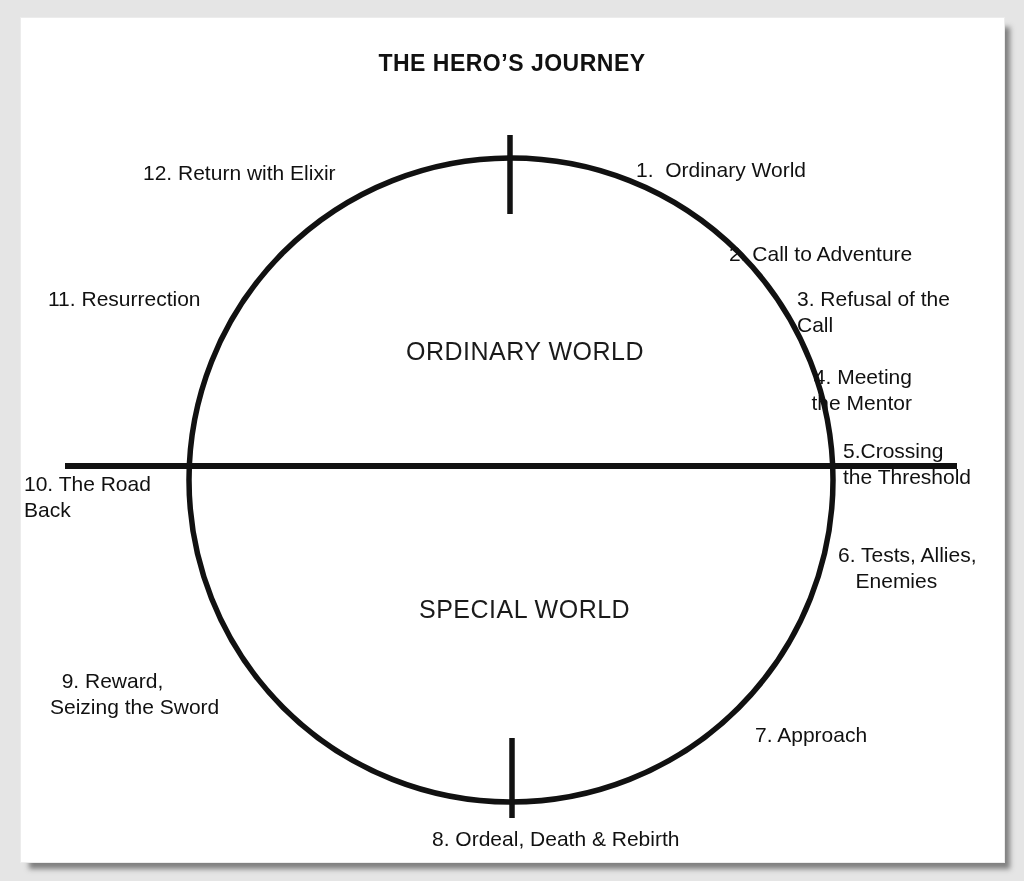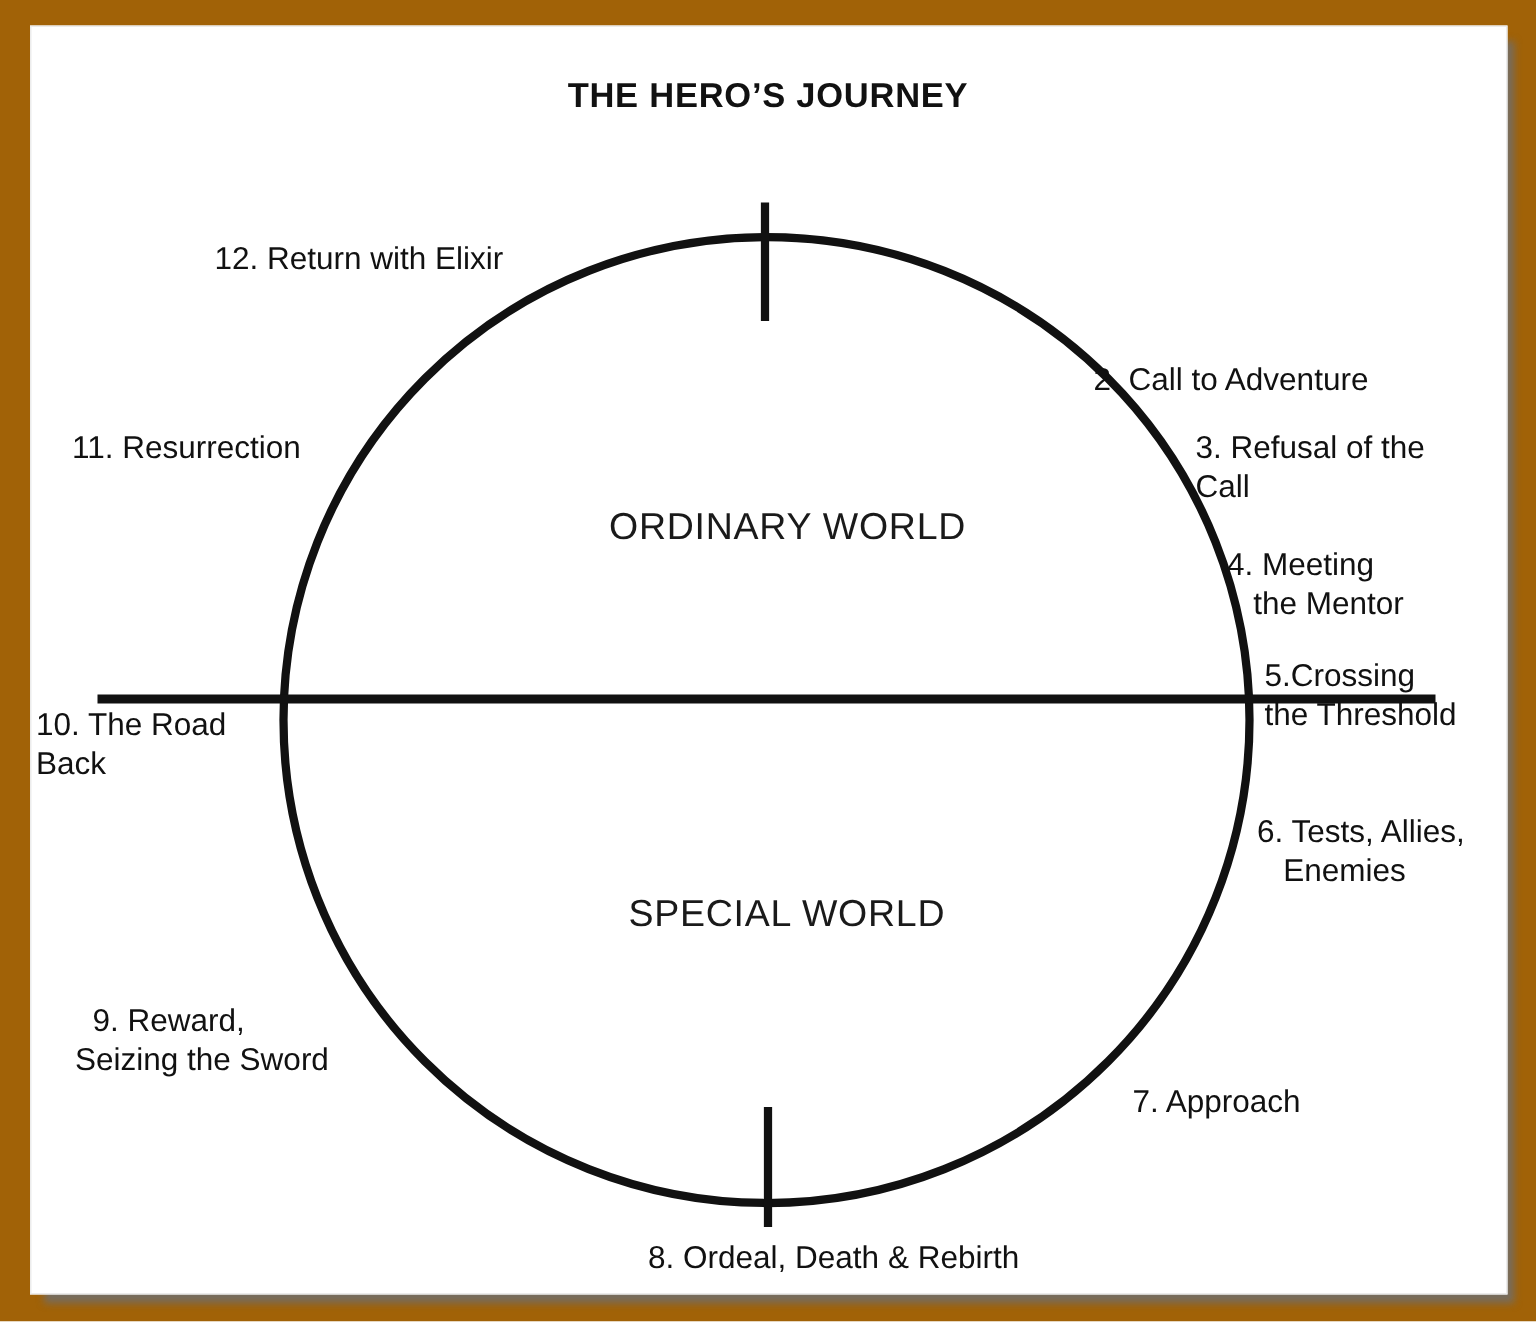--- a/index.html
+++ b/index.html
@@ -5,21 +5,21 @@
   html, body {
     margin: 0;
     padding: 0;
     background: #ffffff;
     font-family: "Liberation Sans", "DejaVu Sans", sans-serif;
   }
   .canvas {
     position: relative;
     width: 1024px;
     height: 881px;
-    background: #a16207;
+    background: #e5e5e5;
     overflow: hidden;
   }
   .page {
     position: absolute;
     left: 20px;
     top: 17px;
     width: 983px;
     height: 844px;
     background: #ffffff;
     border: 1px solid #ececec;
@@ -70,24 +70,25 @@
     <line x1="65" y1="466" x2="957" y2="466" stroke="#111" stroke-width="6"></line>
     <line x1="510" y1="135" x2="510" y2="214" stroke="#111" stroke-width="5.5"></line>
     <line x1="512" y1="738" x2="512" y2="818" stroke="#111" stroke-width="5.5"></line>
   </svg>
 
   <div class="title">THE HERO’S JOURNEY</div>
 
   <div class="hemisphere" style="left:419px; top:595px;">SPECIAL WORLD</div>
   <div class="hemisphere" style="left:406px; top:337px;">ORDINARY WORLD</div>
 
+  <div class="stage" style="left:636px; top:157px;">1.  Ordinary World</div>
   <div class="stage" style="left:729px; top:209px;margin-top:32px;">2. Call to Adventure</div>
   <div class="stage center" style="left:797px; top:286px; width:166px;">3. Refusal of the
 Call</div>
-  <div class="stage" style="left:818px; top:364px;">4. Meeting
+  <div class="stage" style="left:794px; top:364px;text-align:right;">4. Meeting
    the Mentor</div>
   <div class="stage" style="left:843px; top:438px;">5.Crossing
 the Threshold</div>
   <div class="stage" style="left:838px; top:542px;">6. Tests, Allies,
    Enemies</div>
   <div class="stage" style="left:755px; top:722px;">7. Approach</div>
   <div class="stage" style="left:432px; top:826px;">8. Ordeal, Death &amp; Rebirth</div>
   <div class="stage" style="left:50px; top:620px;margin-top:48px;">  9. Reward,
 Seizing the Sword</div>
   <div class="stage center" style="left:24px; top:471px; width:155px;">10. The Road

